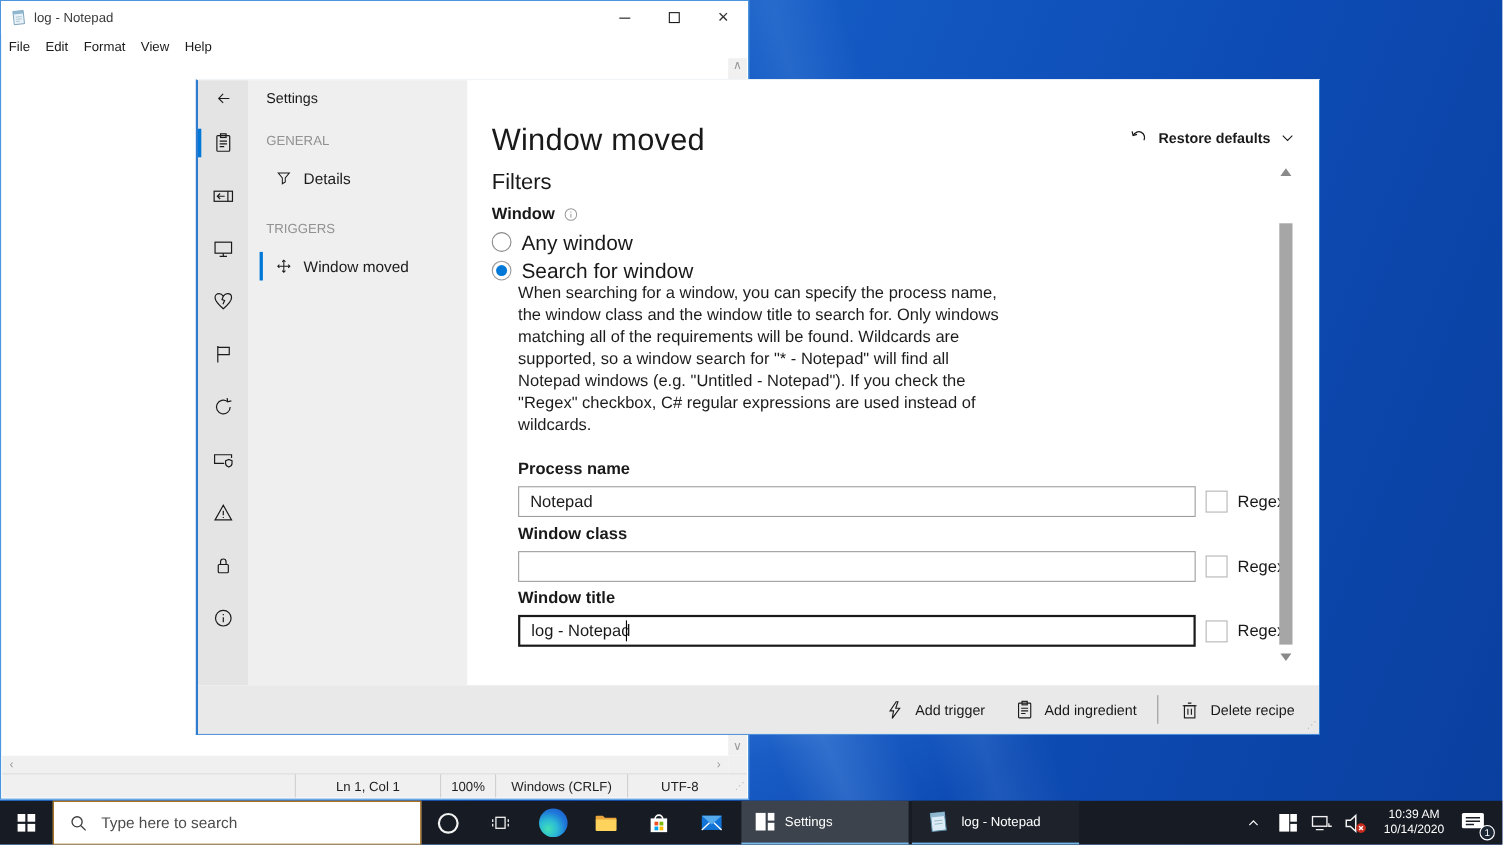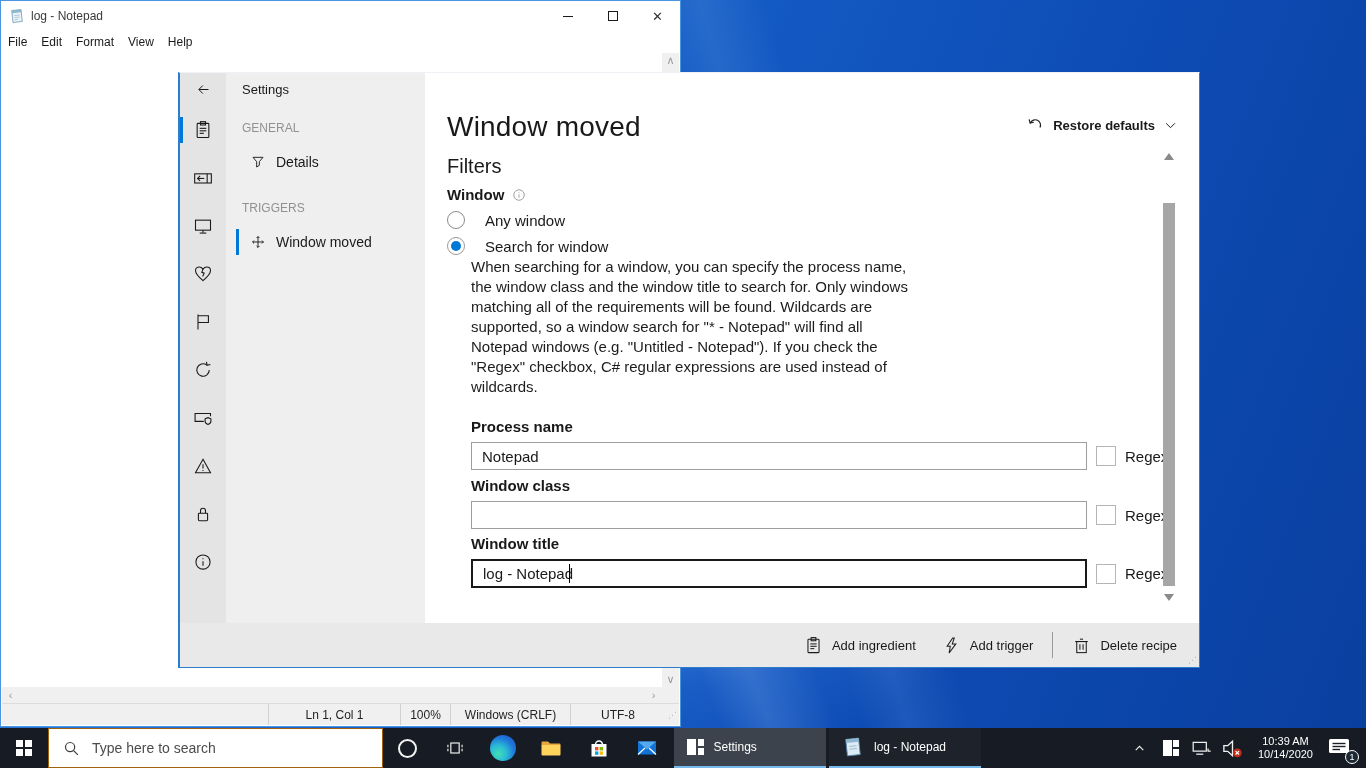--- a/index.html
+++ b/index.html
@@ -47,21 +47,21 @@
   .st-titlebar-ctrls { position:absolute; right:0; top:0; height:30px; display:flex; }
   .st-ctrl { width:45px; height:30px; display:flex; align-items:center; justify-content:center; color:#1a1a1a; font-size:13px; }
   .min-glyph { width:10px; height:1px; background:#1a1a1a; display:inline-block; }
   .max-glyph { width:10px; height:10px; border:1px solid #1a1a1a; display:inline-block; }
 
   .st-content { position:absolute; left:245px; top:0; width:774px; height:550px; background:#fff; }
   .pg-title { position:absolute; left:22px; top:38px; font-size:28px; font-weight:300; color:#191919; letter-spacing:.2px; }
   .restore { position:absolute; right:22px; top:43px; display:flex; align-items:center; gap:9px; color:#1a1a1a; font-size:13px;font-weight:bold; }
   .pg-filters { position:absolute; left:22px; top:82px; font-size:20px; font-weight:400; color:#191919; }
   .grp-label { position:absolute; left:22px; top:113px; font-size:15px; font-weight:700; color:#191919; display:flex; align-items:center; gap:8px; }
-  .radio-row { position:absolute; left:22px; display:flex; align-items:flex-end; gap:20px; font-size:15px; color:#191919; }
+  .radio-row { position:absolute; left:22px; display:flex; align-items:flex-start; gap:9px; font-size:19px; color:#191919; }
   .radio { width:18px; height:18px; border:1px solid #8a8a8a; border-radius:50%; background:#fff; position:relative; }
   .radio.sel { border-color:#999; }
   .radio.sel::after { content:""; position:absolute; left:3px; top:3px; width:10px; height:10px; border-radius:50%; background:#0078d7; }
   .pg-desc { position:absolute; left:46px; top:184px; width:446px; font-size:15px; line-height:20px; color:#1c1c1c; }
   .fld-label { position:absolute; left:46px; font-size:15px; font-weight:700; color:#191919; }
   .fld-row { position:absolute; left:46px; display:flex; align-items:center; }
   .fld-input { position:relative; width:616px; height:28px; }
   .fld-input input { width:100%; height:100%; border:1px solid #9e9e9e; background:#fff; font-family:inherit; font-size:15px; color:#191919; padding:0 10px; outline:none; }
   .fld-input.focused { height:29px; }
   .fld-input.focused input { border:2px solid #191919; }
@@ -343,33 +343,33 @@
       <div class="ct-scroll">
         <div class="tri-up"></div>
         <div class="thumb"></div>
         <div class="tri-dn"></div>
       </div>
     </div>
 
     <div class="st-toolbar">
       <div class="tb-btn">
         <svg class="ico" width="19" height="19" viewBox="0 0 24 24" fill="none" stroke="#1a1a1a" stroke-width="1.3">
+            <path d="M13.5 2.5 L6.5 13 H10.5 L9 21.5 L17.5 10 H13 L15.5 2.5 Z"></path>
+          </svg>
+        <span>Add trigger</span>
+      </div>
+      <div class="tb-btn">
+        <svg class="ico" width="19" height="19" viewBox="0 0 24 24" fill="none" stroke="#1a1a1a" stroke-width="1.3">
             <rect x="5" y="4" width="14" height="17" rx="1"></rect>
             <rect x="9" y="2" width="6" height="4"></rect>
             <line x1="8" y1="10" x2="16" y2="10"></line>
             <line x1="8" y1="13" x2="16" y2="13"></line>
             <line x1="8" y1="16" x2="13" y2="16"></line>
           </svg>
         <span>Add ingredient</span>
-      </div>
-      <div class="tb-btn">
-        <svg class="ico" width="19" height="19" viewBox="0 0 24 24" fill="none" stroke="#1a1a1a" stroke-width="1.3">
-            <path d="M13.5 2.5 L6.5 13 H10.5 L9 21.5 L17.5 10 H13 L15.5 2.5 Z"></path>
-          </svg>
-        <span>Add trigger</span>
       </div>
       <div class="tb-sep"></div>
       <div class="tb-btn">
         <svg class="ico" width="19" height="19" viewBox="0 0 24 24" fill="none" stroke="#1a1a1a" stroke-width="1.3">
             <rect x="6" y="7" width="12" height="14"></rect>
             <line x1="4" y1="7" x2="20" y2="7"></line>
             <line x1="10" y1="4" x2="14" y2="4"></line>
             <line x1="10" y1="10.5" x2="10" y2="17.5"></line>
             <line x1="14" y1="10.5" x2="14" y2="17.5"></line>
           </svg>

